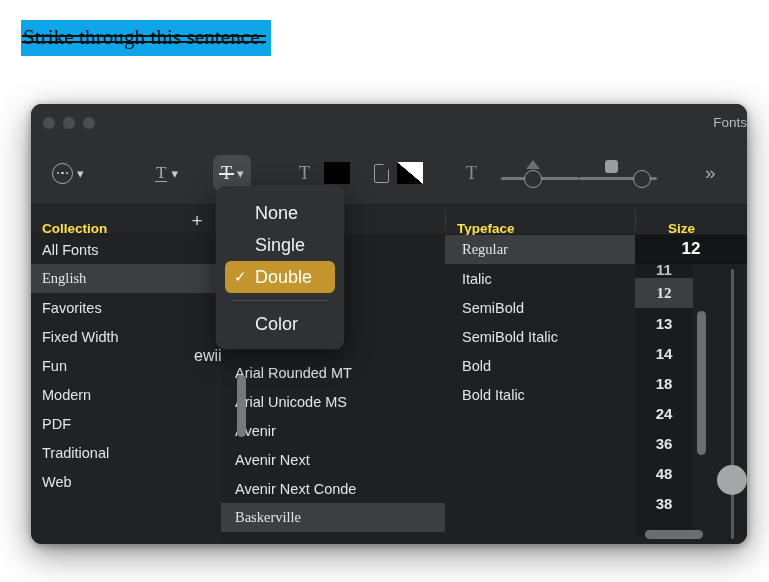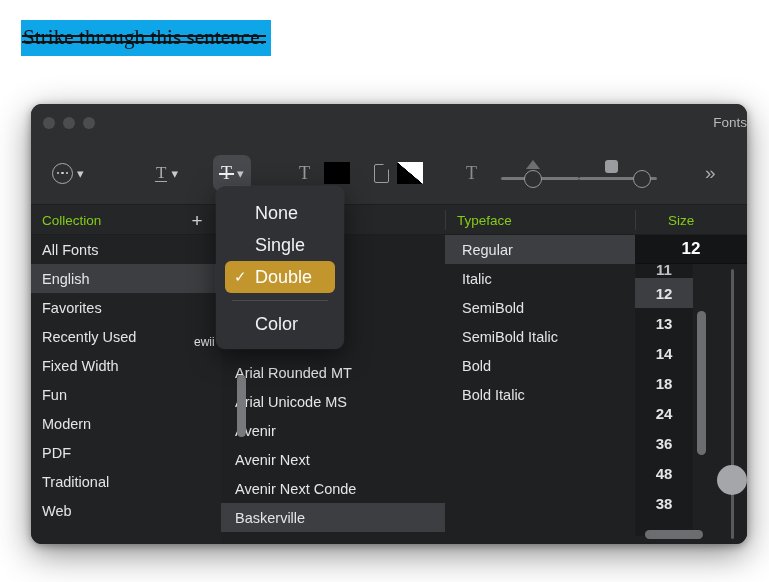--- a/index.html
+++ b/index.html
@@ -135,23 +135,23 @@
   }
   .chevrons-dbl { font-size: 19px; color:#a9abae; letter-spacing:-3px; }
 
   
   #col-headers {
     position: absolute; left: 0; top: 100px; width: 100%; height: 31px;
     background: #252628;
     border-top: 1px solid #1d1e20; border-bottom: 1px solid #1d1e20;
   }
   .col-head {
-    position: absolute; top: 0; height: 30px;
+    position: absolute; top: 8px; height: 30px;
     display: flex; align-items: center;
-    font-size: 13.5px; color: #84cc16; font-weight: 400;
+    font-size: 13.5px; color: #fde047; font-weight: 700;
   }
   .col-div { position:absolute; top:5px; width:1px; height:20px; background:#3a3b3e; }
 
   #btn-add-collection, #btn-remove-collection {
     position: absolute; top: 4px; width: 22px; height: 22px;
     display:flex; align-items:center; justify-content:center;
     font-size: 19px; line-height: 1;
   }
   #btn-add-collection { left: 155px; color:#d4d6d9; }
   #btn-remove-collection { left: 190px; color:#4f5053; }
@@ -164,21 +164,21 @@
   #pane-family { left:190px; width:224px; }
   #pane-typeface { left:414px; width:190px; }
   #pane-size { left:604px; width:112px; background:#1f2022; }
   .pane-sep { position:absolute; top:0; width:1px; height:309px; background:#121314; }
 
   .row {
     height: 29px; display:flex; align-items:center;
     padding-left: 11px; font-size: 14.5px; color:#e4e5e8;
     white-space: nowrap;
   }
-  .row.sel { background:#3d3e41; }
+  .row.sel { background:#3d3e41;font-family:Liberation Serif, serif; }
   #pane-family .row { padding-left: 14px; }
   #pane-typeface .row { padding-left: 17px; }
 
   
   #size-field {
     position:absolute; left:0; top:0; width:112px; height:29px;
     background:#141516; border-bottom:1px solid #0e0f10;
     display:flex; align-items:center; justify-content:center;
     font-size:17px; color:#ffffff; font-weight:600;
   }
@@ -244,22 +244,22 @@
   .menu-item.selected { background:#c2962c; color:#ffffff; }
   .menu-item .check {
     position:absolute; left:9px; font-size:15px; color:#ffffff;
   }
   .menu-sep {
     height:1px; background:#4b4c50; margin:7px 16px 7px;
   }
 
   
   #family-peek {
-    position:absolute; left:163px; top:100px;
-    font-size:12px; color:#e4e5e8; white-space:nowrap;
+    position:absolute; left:163px; top:112px;
+    font-size:16px; color:#e4e5e8; white-space:nowrap;
     z-index: 5;
   }
 </style>
 </head>
 <body>
 
 <div id="sample-area">
   <div id="sample-text">
     <span class="dbl">Strike through this sentence.</span>
   </div>
@@ -347,21 +347,20 @@
     <div class="col-div" style="left:604px;"></div>
     <div class="col-head" style="left:616px;margin-left:21px;">Size</div>
   </div>
 
   <div id="panes">
 
     <div class="pane" id="pane-collection">
       <div class="row">All Fonts</div>
       <div class="row sel">English</div>
       <div class="row">Favorites</div>
-      <div class="row">Recently Used</div>
       <div class="row">Fixed Width</div>
       <div class="row">Fun</div>
       <div class="row">Modern</div>
       <div class="row">PDF</div>
       <div class="row">Traditional</div>
       <div class="row">Web</div>
     </div>
     <div class="pane-sep" style="left:190px;"></div>
 
     <div class="pane" id="pane-family">

